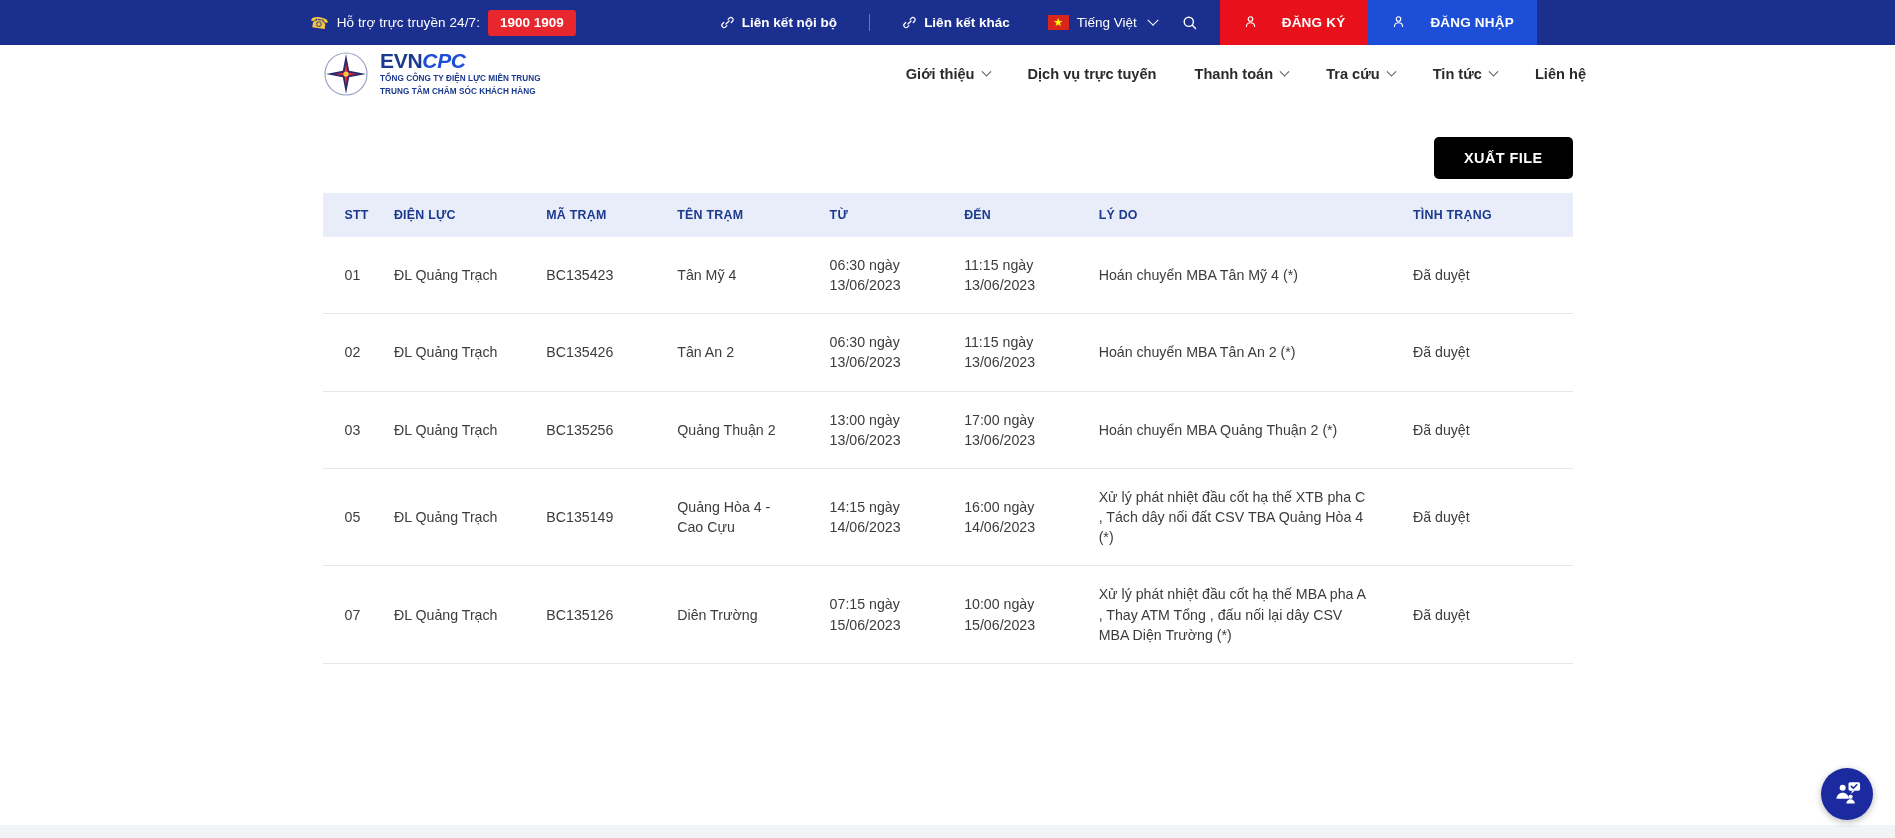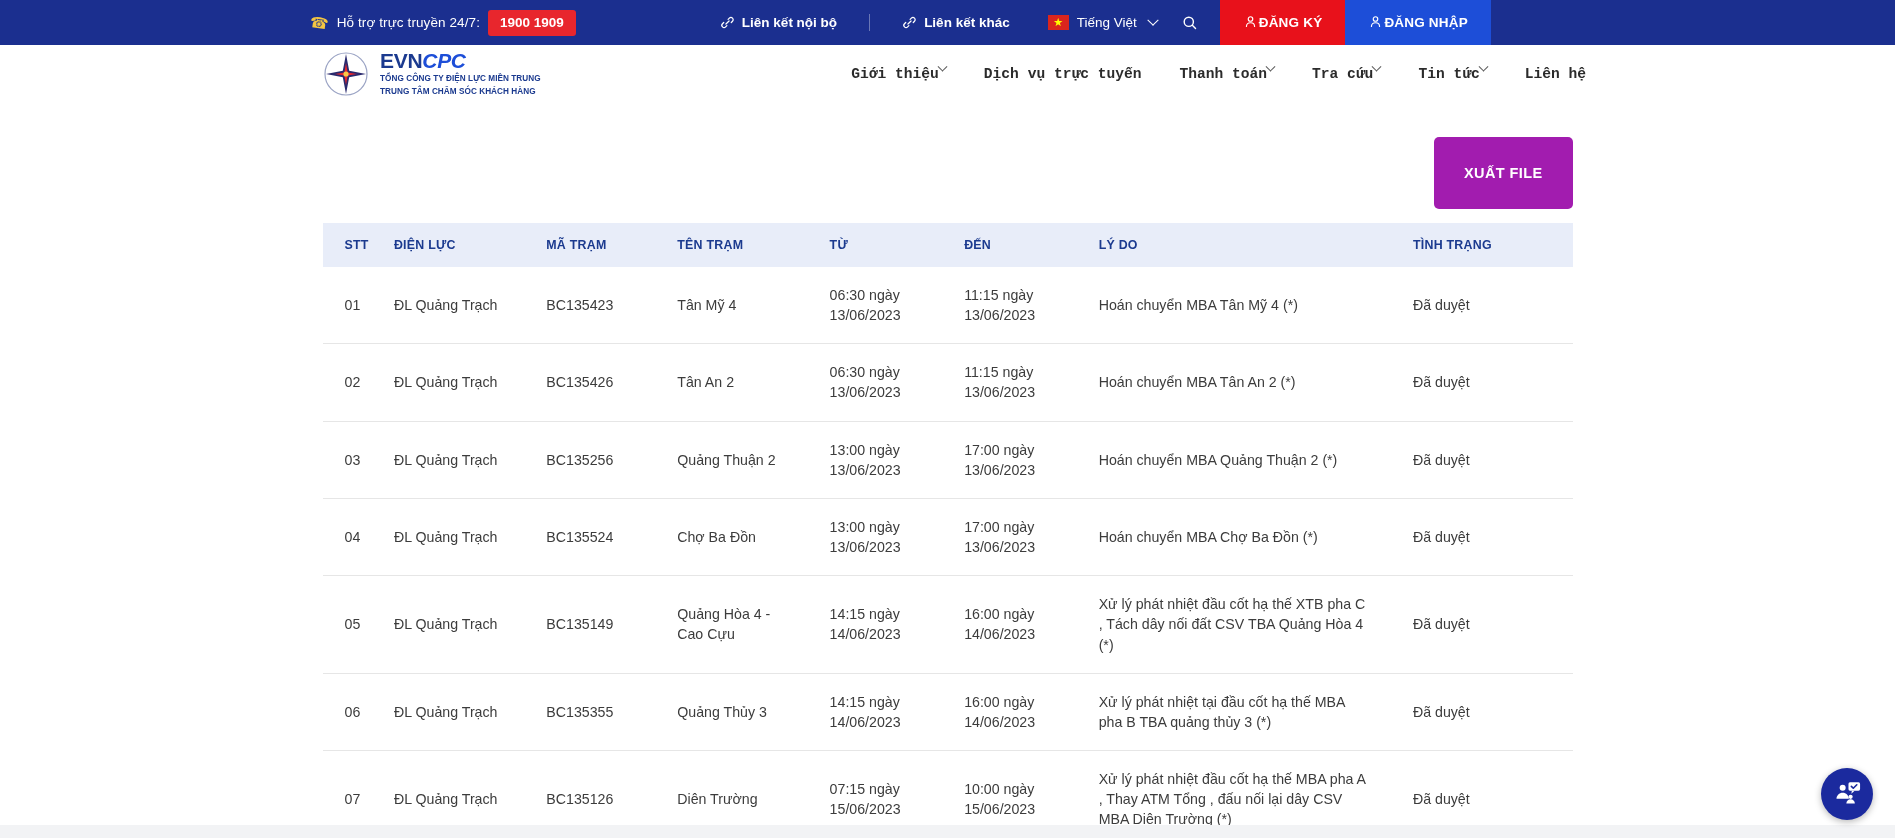--- a/index.html
+++ b/index.html
@@ -100,21 +100,21 @@
   .search-btn {
     margin-left: 24px;
     margin-right: 22px;
     cursor: pointer;
     display: flex;
     align-items: center;
   }
   .auth-btn {
     display: flex;
     align-items: center;
-    gap: 1px;
+    gap: 24px;
     padding: 0 23px;
     height: 46px;
     font-weight: bold;
     font-size: 13.5px;
     letter-spacing: .2px;
     cursor: pointer;
     white-space: nowrap;
   }
   .auth-register { background: #e8111b; }
   .auth-login    { background: #1d4ed8; }
@@ -156,27 +156,28 @@
   }
   .nav {
     display: flex;
     align-items: center;
     margin-left: auto;
     margin-right: 290px;
     gap: 0;
   }
   .nav-item {
     display: flex;
+    align-items: center;
+    gap: 8px;
     padding: 0 19px;
     font-size: 14.6px;
     font-weight: bold;
     color: #2b2b2b;
     cursor: pointer;
     white-space: nowrap;
-    font-family: Liberation Mono, monospace;
   }
   .nav-caret {
     display: inline-block;
     width: 7px; height: 7px;
     border-right: 1.7px solid #555;
     border-bottom: 1.7px solid #555;
     transform: rotate(45deg) translate(-2px,-2px);
   }
 
   
@@ -226,28 +227,28 @@
     cursor: pointer;
   }
 
   .export-row {
     display: flex;
     justify-content: flex-end;
     padding-top: 34px;
     padding-bottom: 14px;
   }
   .export-btn {
-    background: #a21caf;
+    background: #000000;
     color: #ffffff;
     border: none;
     border-radius: 5px;
     font-size: 14.5px;
     font-weight: bold;
     letter-spacing: .4px;
-    padding: 28px 30px;
+    padding: 13px 30px;
     cursor: pointer;
   }
 
   
   table.sched {
     width: 1250px;
     border-collapse: collapse;
     table-layout: fixed;
     font-size: 14.2px;
   }
@@ -502,57 +503,32 @@
           <td>BC135256</td>
           <td class="two-line">Quảng Thuận 2</td>
           <td class="two-line">13:00 ngày
 13/06/2023</td>
           <td class="two-line">17:00 ngày
 13/06/2023</td>
           <td class="two-line">Hoán chuyển MBA Quảng Thuận 2 (*)</td>
           <td>Đã duyệt</td>
         </tr>
         <tr>
-          <td>04</td>
-          <td>ĐL Quảng Trạch</td>
-          <td>BC135524</td>
-          <td class="two-line">Chợ Ba Đồn</td>
-          <td class="two-line">13:00 ngày
-13/06/2023</td>
-          <td class="two-line">17:00 ngày
-13/06/2023</td>
-          <td class="two-line">Hoán chuyển MBA Chợ Ba Đồn (*)</td>
-          <td>Đã duyệt</td>
-        </tr>
-        <tr>
           <td>05</td>
           <td>ĐL Quảng Trạch</td>
           <td>BC135149</td>
           <td class="two-line">Quảng Hòa 4 -
 Cao Cựu</td>
           <td class="two-line">14:15 ngày
 14/06/2023</td>
           <td class="two-line">16:00 ngày
 14/06/2023</td>
           <td class="two-line">Xử lý phát nhiệt đầu cốt hạ thế XTB pha C
 , Tách dây nối đất CSV TBA Quảng Hòa 4
 (*)</td>
-          <td>Đã duyệt</td>
-        </tr>
-        <tr>
-          <td>06</td>
-          <td>ĐL Quảng Trạch</td>
-          <td>BC135355</td>
-          <td class="two-line">Quảng Thủy 3</td>
-          <td class="two-line">14:15 ngày
-14/06/2023</td>
-          <td class="two-line">16:00 ngày
-14/06/2023</td>
-          <td class="two-line">Xử lý phát nhiệt tại đầu cốt hạ thế MBA
-pha B TBA quảng thủy 3 (*)</td>
           <td>Đã duyệt</td>
         </tr>
         <tr>
           <td>07</td>
           <td>ĐL Quảng Trạch</td>
           <td>BC135126</td>
           <td class="two-line">Diên Trường</td>
           <td class="two-line">07:15 ngày
 15/06/2023</td>
           <td class="two-line">10:00 ngày

